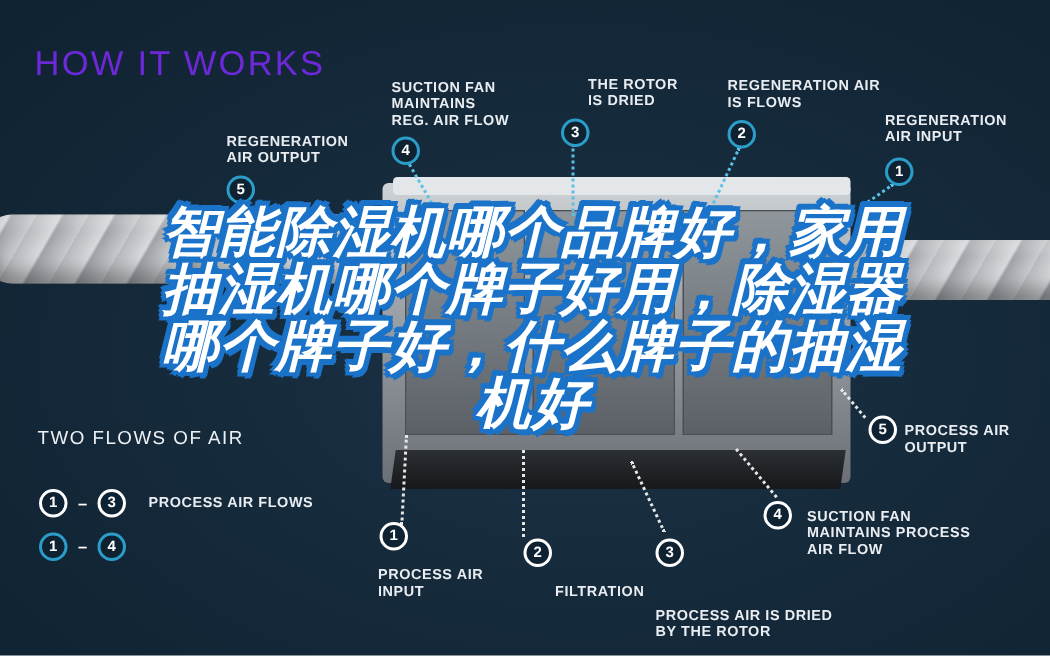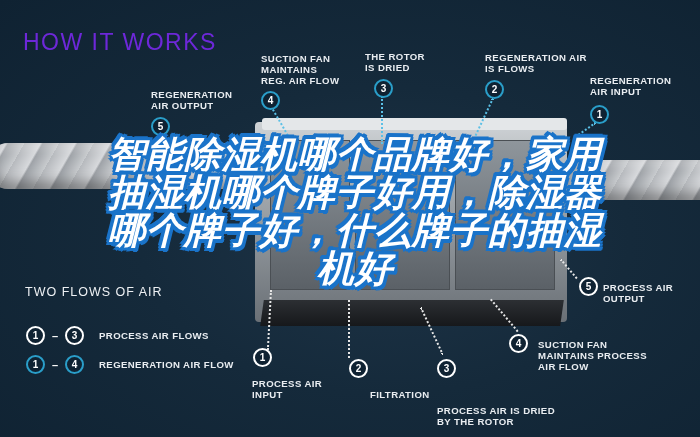--- a/index.html
+++ b/index.html
@@ -105,21 +105,21 @@
 
 <div class="abs label" style="left:151px; top:89px;">REGENERATION
 AIR OUTPUT</div>
 <div class="abs badge" style="left:151px; top:117px;">5</div>
 
 <div class="abs label" style="left:261px; top:53px;">SUCTION FAN
 MAINTAINS
 REG. AIR FLOW</div>
 <div class="abs badge" style="left:261px; top:91px;">4</div>
 
-<div class="abs label" style="left:365px; top:51px;">THE ROTOR
+<div class="abs label" style="left:392px; top:51px;">THE ROTOR
 IS DRIED</div>
 <div class="abs badge" style="left:374px; top:79px;">3</div>
 
 <div class="abs label" style="left:485px; top:52px;">REGENERATION AIR
 IS FLOWS</div>
 <div class="abs badge" style="left:485px; top:80px;">2</div>
 
 <div class="abs label" style="left:590px; top:75px;">REGENERATION
 AIR INPUT</div>
 <div class="abs badge" style="left:590px; top:105px;">1</div>
@@ -148,16 +148,15 @@
 <div class="abs legend-row" style="left:26px; top:326px;">
   <div class="badge white">1</div>
   <span class="legend-dash">–</span>
   <div class="badge white">3</div>
   <span class="legend-label">PROCESS AIR FLOWS</span>
 </div>
 <div class="abs legend-row" style="left:26px; top:355px;">
   <div class="badge">1</div>
   <span class="legend-dash">–</span>
   <div class="badge">4</div>
-  <span class="legend-label">REGENERATION AIR FLOW</span>
 </div>
 
 <div class="abs overlay">智能除湿机哪个品牌好，家用抽湿机哪个牌子好用，除湿器哪个牌子好，什么牌子的抽湿机好</div>
 
 </body></html>

